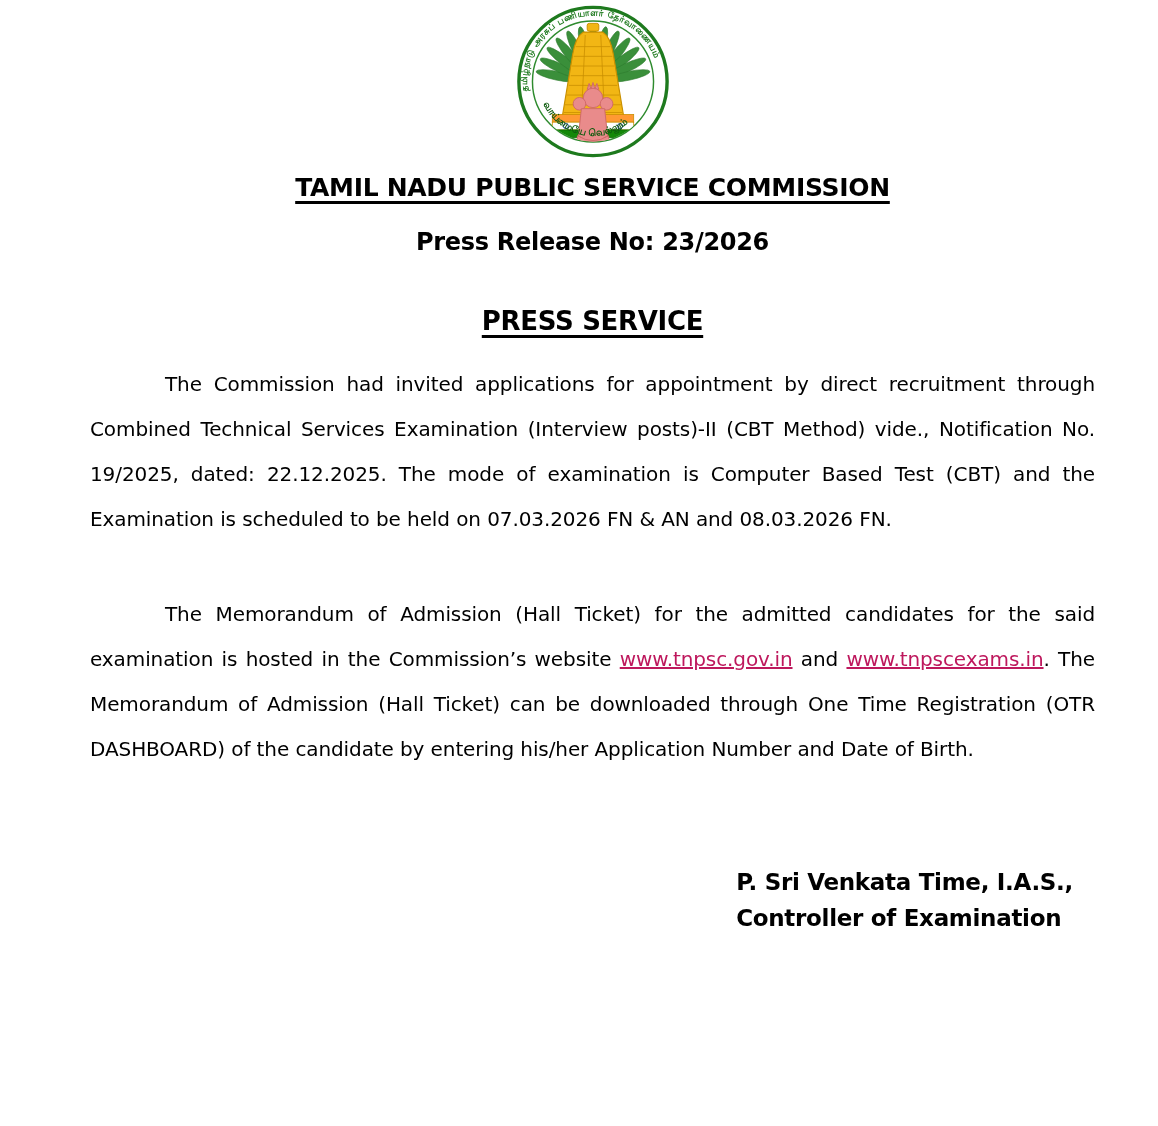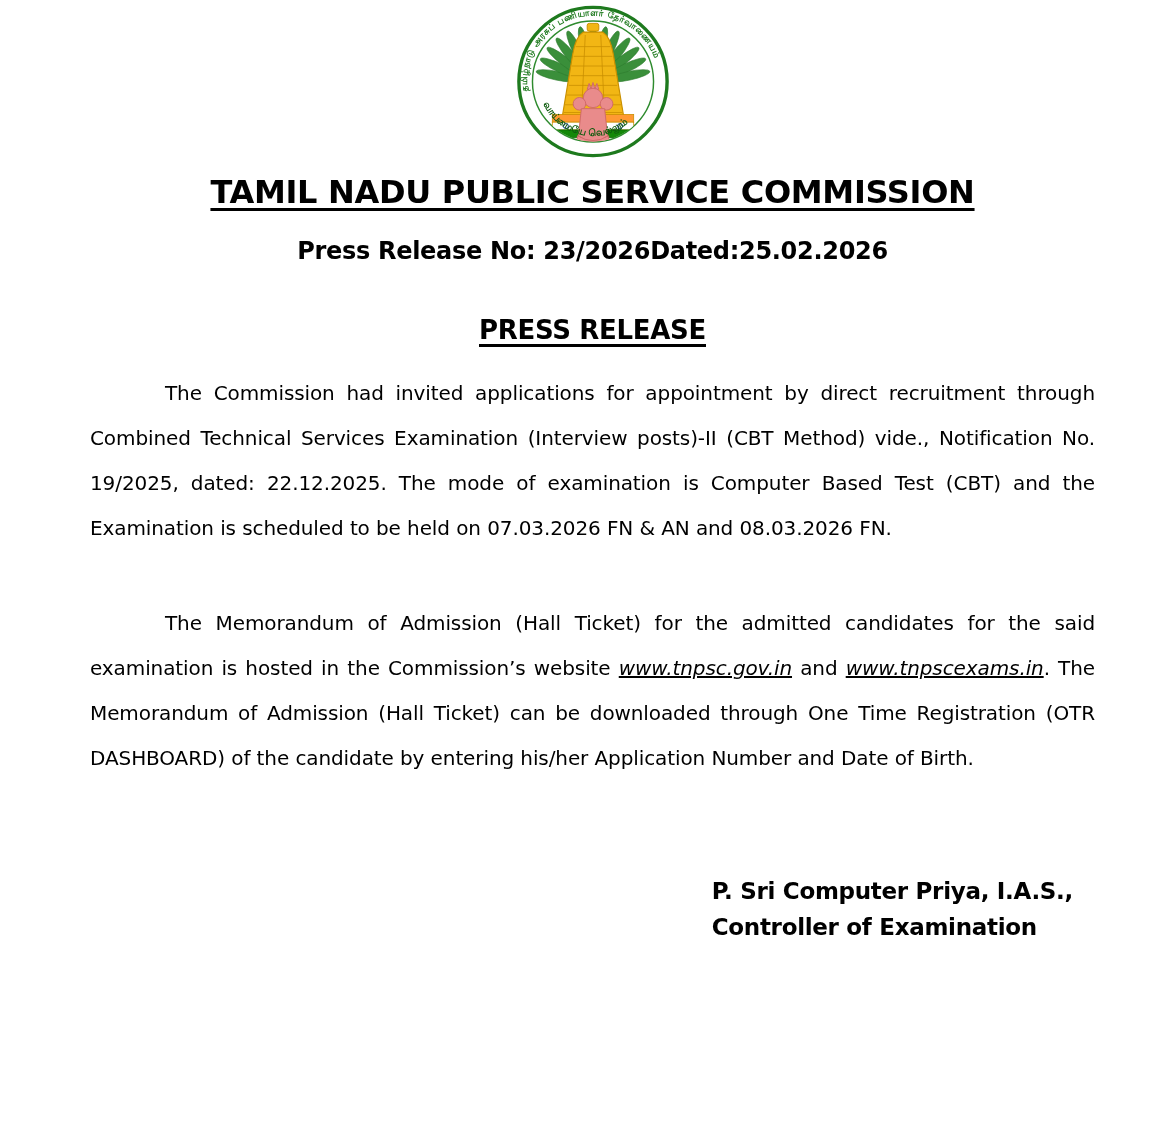--- a/index.html
+++ b/index.html
@@ -4,40 +4,40 @@
 <style>
   html,body{margin:0;padding:0;background:#ffffff;}
   .page{
     width:1158px;height:1126px;background:#ffffff;
     font-family:"DejaVu Sans","Liberation Sans",sans-serif;
     color:#000;position:relative;overflow:hidden;box-sizing:border-box;
   }
   .content{margin-left:90px;margin-right:63px;}
   .logo-wrap{display:flex;justify-content:center;padding-top:4px;}
   .doc-title{
-    text-align:center;font-size:32px;font-weight:bold;letter-spacing:-0.3px;
+    text-align:center;font-size:25px;font-weight:bold;letter-spacing:-0.3px;
     margin:14px 0 0 0;
     text-decoration:underline;text-decoration-thickness:3px;text-underline-offset:5px;
   }
   .meta-row{
     display:flex;justify-content:center;align-items:baseline;
     margin-top:26px;font-size:24px;font-weight:bold;letter-spacing:-0.3px;
   }
   .pr-heading{
     text-align:center;font-size:26px;font-weight:bold;letter-spacing:-0.3px;
     margin:50px 0 0 0;
     text-decoration:underline;text-decoration-thickness:3px;text-underline-offset:5px;
   }
   .para{
     font-size:20px;line-height:45px;text-align:justify;text-indent:75px;
     margin:0;letter-spacing:-0.1px;
   }
   .para-1{margin-top:26px;}
   .para-2{margin-top:50px;}
-  .para a{color:#000000;text-decoration:underline;font-style:italic;}
+  .para a{color:#be185d;text-decoration:underline;}
   .signature{
     margin-top:92px;margin-right:22px;margin-left:auto;
     width:fit-content;font-size:23px;font-weight:bold;line-height:36px;
     text-align:left;letter-spacing:-0.3px;
   }
 </style>
 </head>
 <body>
 
 <div class="page">
@@ -115,28 +115,27 @@
         <text font-size="10" font-weight="bold" fill="#0f5c0f">
           <textPath href="#arcBottom" startOffset="4">வாய்மையே வெல்லும்</textPath>
         </text>
       </svg>
     </div>
 
     <h1 class="doc-title">TAMIL NADU PUBLIC SERVICE COMMISSION</h1>
 
     <div class="meta-row">
       <span>Press Release No: 23/2026</span>
-      <span>Dated:25.02.2026</span>
     </div>
 
-    <h2 class="pr-heading">PRESS RELEASE</h2>
+    <h2 class="pr-heading">PRESS SERVICE</h2>
 
     <p class="para para-1">The Commission had invited applications for appointment by direct recruitment through Combined Technical Services Examination (Interview posts)-II (CBT Method) vide., Notification No. 19/2025, dated: 22.12.2025. The mode of examination is Computer Based Test (CBT) and the Examination is scheduled to be held on 07.03.2026 FN &amp; AN and 08.03.2026 FN.</p>
 
     <p class="para para-2"><span>The Memorandum of Admission (Hall Ticket) for the admitted candidates for the said examination is hosted in the Commission’s website </span><a href="#">www.tnpsc.gov.in</a><span> and </span><a href="#">www.tnpscexams.in</a><span>. The Memorandum of Admission (Hall Ticket) can be downloaded through One Time Registration (OTR DASHBOARD) of the candidate by entering his/her Application Number and Date of Birth.</span></p>
 
     <div class="signature">
-      <div>P. Sri Computer Priya, I.A.S.,</div>
+      <div>P. Sri Venkata Time, I.A.S.,</div>
       <div>Controller of Examination</div>
     </div>
 
   </div>
 </div>
 
 </body></html>

